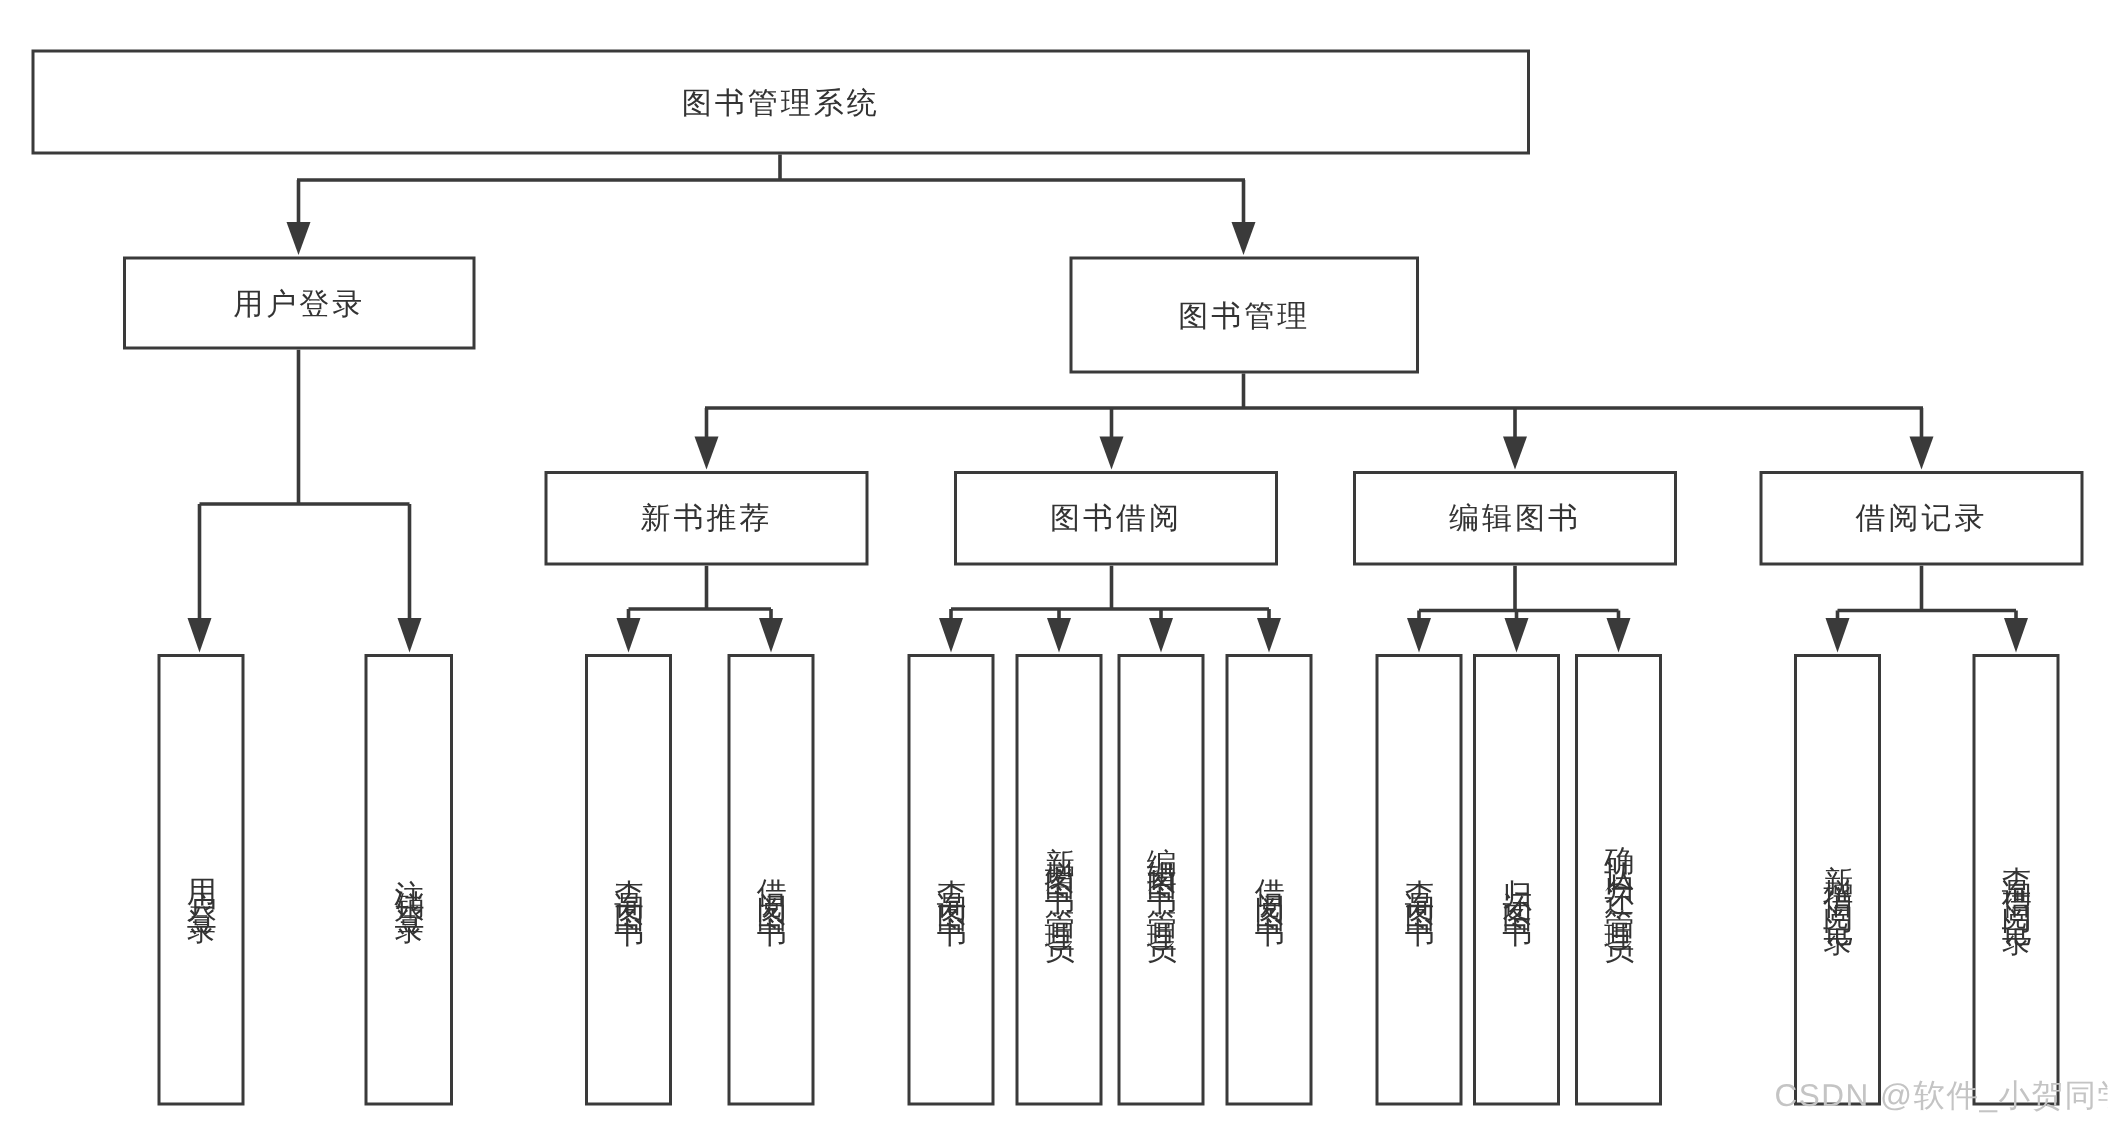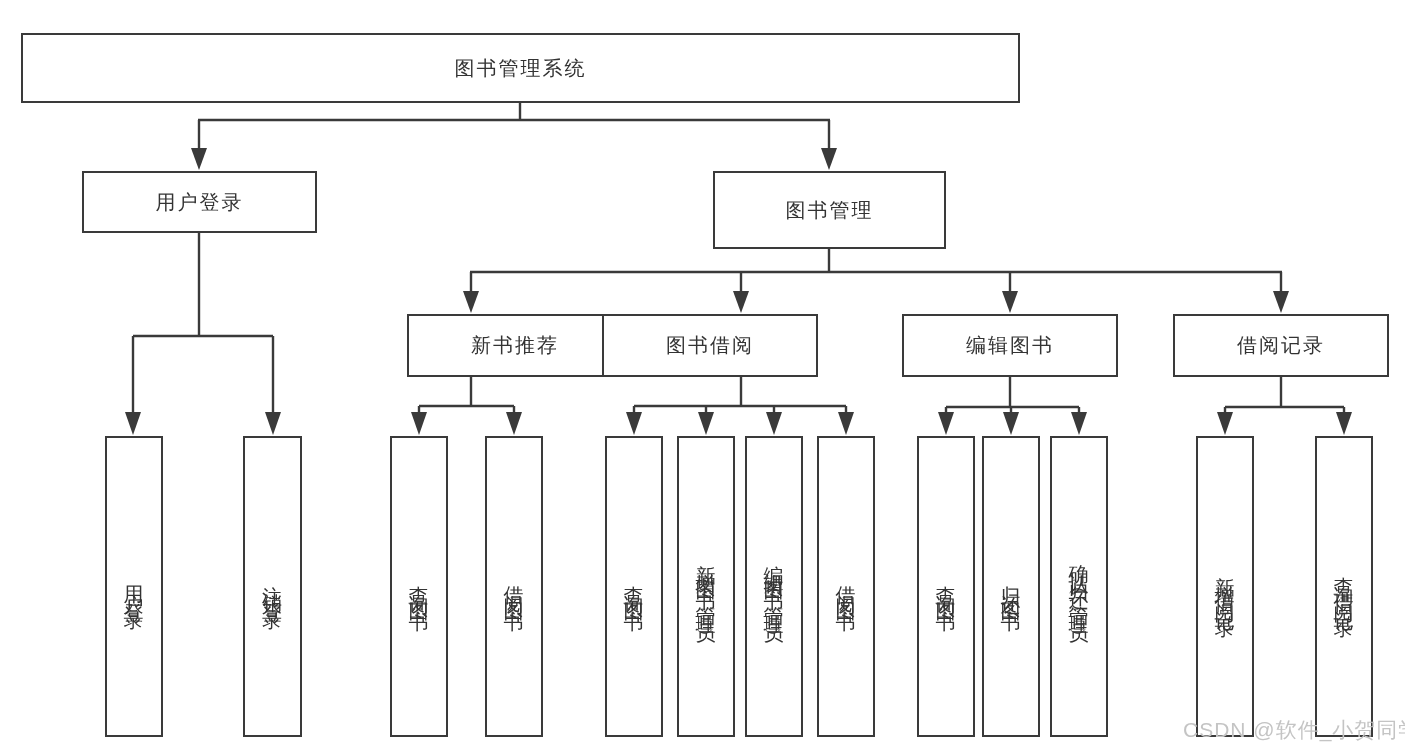--- a/index.html
+++ b/index.html
@@ -133,24 +133,24 @@
     <span class="hlabel">图书管理系统</span>
   </div>
 
   <div class="node" style="left:82px; top:171px; width:235px; height:62px;">
     <span class="hlabel">用户登录</span>
   </div>
   <div class="node" style="left:713px; top:171px; width:233px; height:78px;">
     <span class="hlabel">图书管理</span>
   </div>
 
-  <div class="node" style="left:363px; top:314px; width:216px; height:63px;margin-left:44px;">
+  <div class="node" style="left:363px; top:314px; width:216px; height:63px;">
     <span class="hlabel">新书推荐</span>
   </div>
-  <div class="node" style="left:602px; top:314px; width:216px; height:63px;">
+  <div class="node" style="left:636px; top:314px; width:216px; height:63px;">
     <span class="hlabel">图书借阅</span>
   </div>
   <div class="node" style="left:902px; top:314px; width:216px; height:63px;">
     <span class="hlabel">编辑图书</span>
   </div>
   <div class="node" style="left:1173px; top:314px; width:216px; height:63px;align-items:center;">
     <span class="hlabel">借阅记录</span>
   </div>
 
   <div class="node vnode" style="left:105px; top:436px; width:58px; height:301px;">

